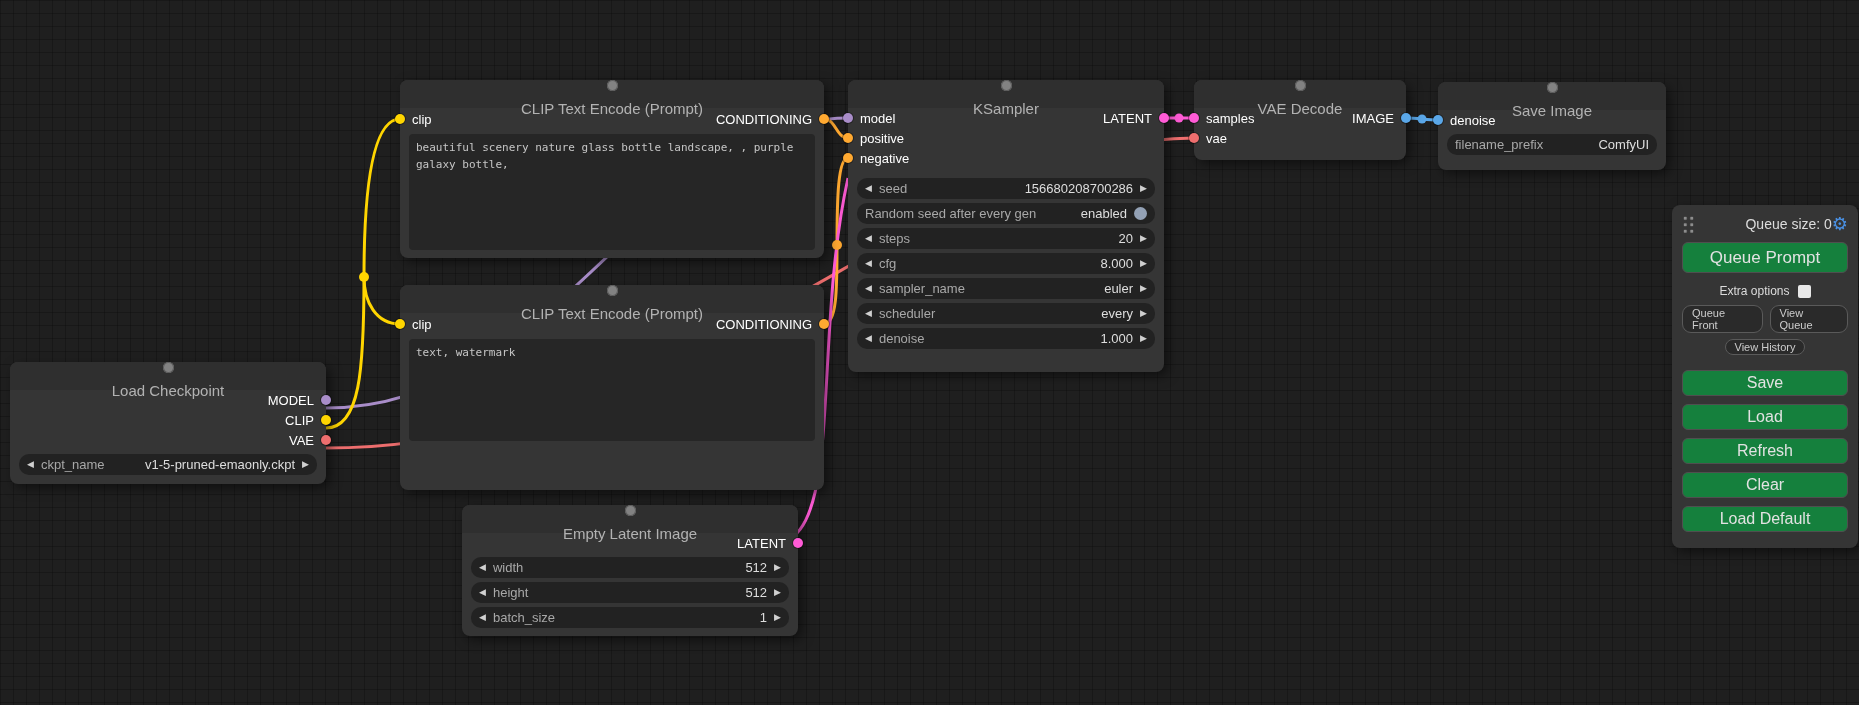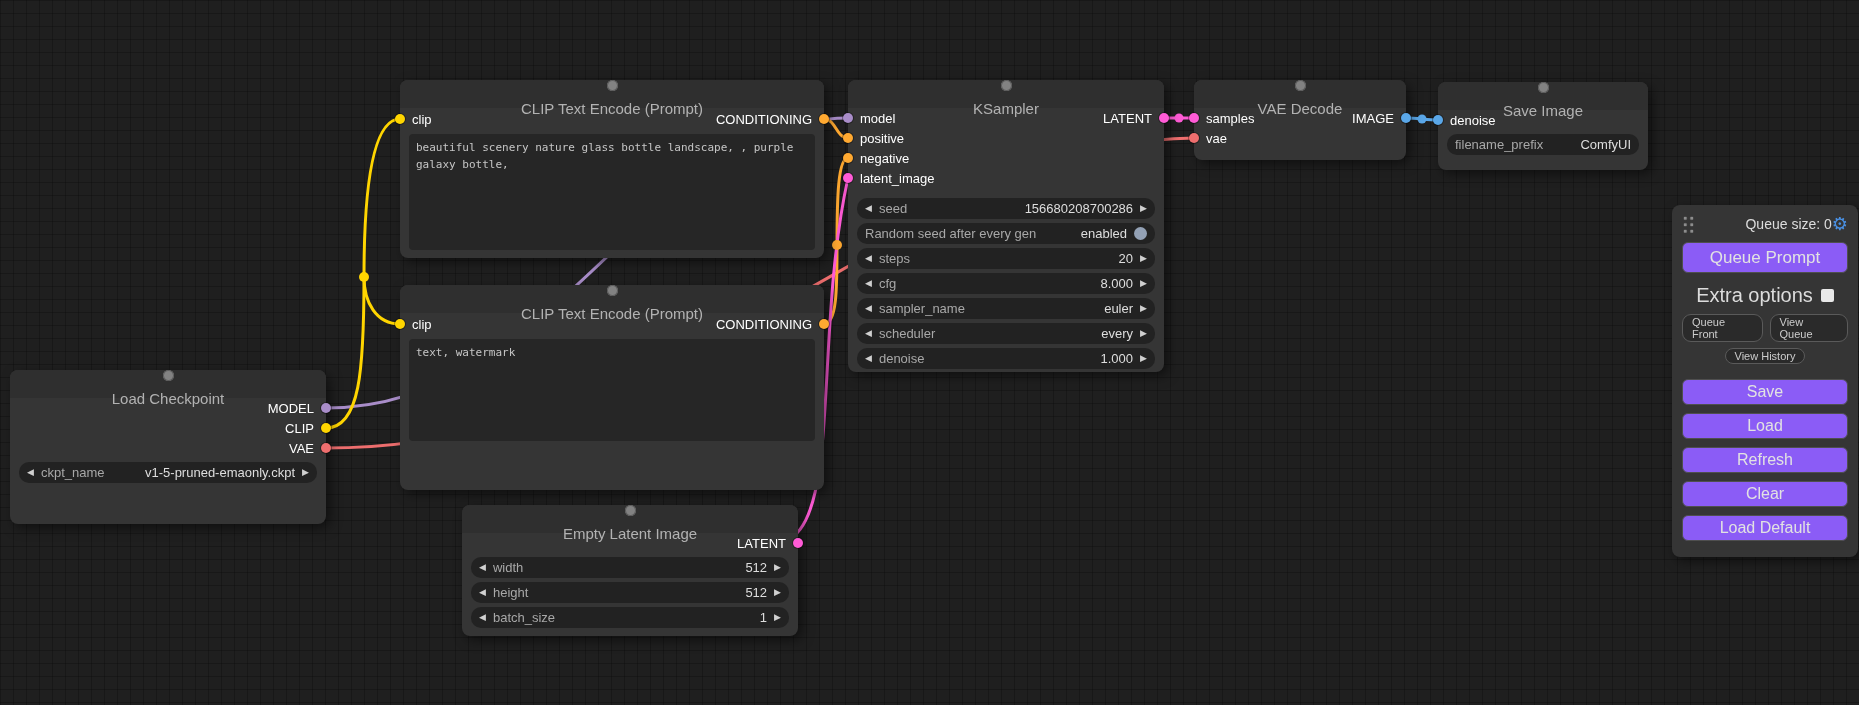--- a/index.html
+++ b/index.html
@@ -61,25 +61,25 @@
   }
   .qp-header { display:flex; align-items:center; color:#dcdcdc; font-size:14px; margin-bottom:9px; }
   .drag-handle {
     width:13px; height:18px; flex:0 0 auto;
     background-image:radial-gradient(#8d8d8d 1.5px, transparent 1.9px);
     background-size:6.5px 6.5px; cursor:grab;
   }
   .qp-size { flex:1; text-align:right; }
   .gear-icon { font-size:18px; line-height:1; cursor:pointer; }
   .btn {
-    display:block; width:100%; background:#8b5cf6; border:1px solid #4f4f4f;
+    display:block; width:100%; background:#15803d; border:1px solid #4f4f4f;
     border-radius:6px; color:#e2e2e2; text-align:center; cursor:pointer;
   }
   .btn-queue { height:31px; font-size:17px; line-height:29px; margin-bottom:11px; }
-  .extra-row { display:flex; align-items:center; justify-content:center; gap:8px; color:#dcdcdc; font-size:20px; margin-bottom:7px; }
+  .extra-row { display:flex; align-items:center; justify-content:center; gap:8px; color:#dcdcdc; font-size:12px; margin-bottom:7px; }
   .checkbox { width:13px; height:13px; background:#e8e8e8; border-radius:2px; cursor:pointer; }
   .small-row { display:flex; gap:7px; justify-content:center; margin-bottom:6px; }
   .btn-small {
     background:#2a2a2a; border:1px solid #5a5a5a; border-radius:9px;
     color:#cccccc; font-size:11px; padding:1px 9px; cursor:pointer; 
   }
   .btn-big { height:26px; font-size:16px; line-height:24px; margin-top:8px; }
   .first-big { margin-top:15px; }
 </style>
 </head>
@@ -98,21 +98,21 @@
     <path d="M 837 245 C 837 198, 838 158, 848 158" style="stroke: rgb(255, 169, 49);"></path>
     <path d="M 774 543 C 845 543, 812 340, 848 178" style="stroke: rgb(255, 91, 214);"></path>
     <path d="M 1164 118 C 1176 118, 1182 118, 1194 118" style="stroke: rgb(255, 91, 214);"></path>
     <path d="M 1406 118 C 1418 118, 1426 120, 1438 120" style="stroke: rgb(90, 167, 232);"></path>
     <circle cx="364" cy="277" r="5" style="fill: rgb(255, 213, 0);"></circle>
     <circle cx="837" cy="245" r="5" style="fill: rgb(255, 169, 49);"></circle>
     <circle cx="1179" cy="118" r="4.5" style="fill: rgb(255, 91, 214);"></circle>
     <circle cx="1422" cy="119" r="4.5" style="fill: rgb(90, 167, 232);"></circle>
   </svg>
 
-  <div class="node" style="left:10px; top:370px; width:316px; height:154px;">
+  <div class="node" style="left:10px; top:362px; width:316px; height:122px;">
     <div class="node-title">
       <span class="collapse-dot"></span>
       <span>Load Checkpoint</span>
     </div>
     <div class="port-row">
       <span class="out-label">MODEL</span>
       <span class="dot out" style="background: rgb(169, 141, 201);"></span>
     </div>
     <div class="port-row">
       <span class="out-label">CLIP</span>
@@ -199,24 +199,20 @@
       <span class="dot out" style="background: rgb(255, 91, 214);"></span>
     </div>
     <div class="port-row">
       <span>positive</span>
       <span class="dot in" style="background: rgb(255, 169, 49);"></span>
     </div>
     <div class="port-row">
       <span>negative</span>
       <span class="dot in" style="background: rgb(255, 169, 49);"></span>
     </div>
-    <div class="port-row">
-      <span>latent_image</span>
-      <span class="dot in" style="background: rgb(255, 91, 214);"></span>
-    </div>
     <div style="height:6px;"></div>
     <div class="widget">
       <span class="arrow">◀</span>
       <span class="w-label">seed</span>
       <span class="w-value">156680208700286</span>
       <span class="arrow">▶</span>
     </div>
     <div class="widget">
       <span class="w-label">Random seed after every gen</span>
       <span class="w-value">enabled</span>
@@ -264,21 +260,21 @@
       <span class="out-label">IMAGE</span>
       <span class="dot in" style="background: rgb(255, 91, 214);"></span>
       <span class="dot out" style="background: rgb(90, 167, 232);"></span>
     </div>
     <div class="port-row">
       <span>vae</span>
       <span class="dot in" style="background: rgb(238, 110, 110);"></span>
     </div>
   </div>
 
-  <div class="node" style="left:1438px; top:82px; width:210px; height:88px;">
+  <div class="node" style="left:1438px; top:82px; width:228px; height:88px;">
     <div class="node-title">
       <span class="collapse-dot"></span>
       <span>Save Image</span>
     </div>
     <div class="port-row">
       <span>denoise</span>
       <span class="dot in" style="background: rgb(90, 167, 232);"></span>
     </div>
     <div class="widget">
       <span class="w-label">filename_prefix</span>

